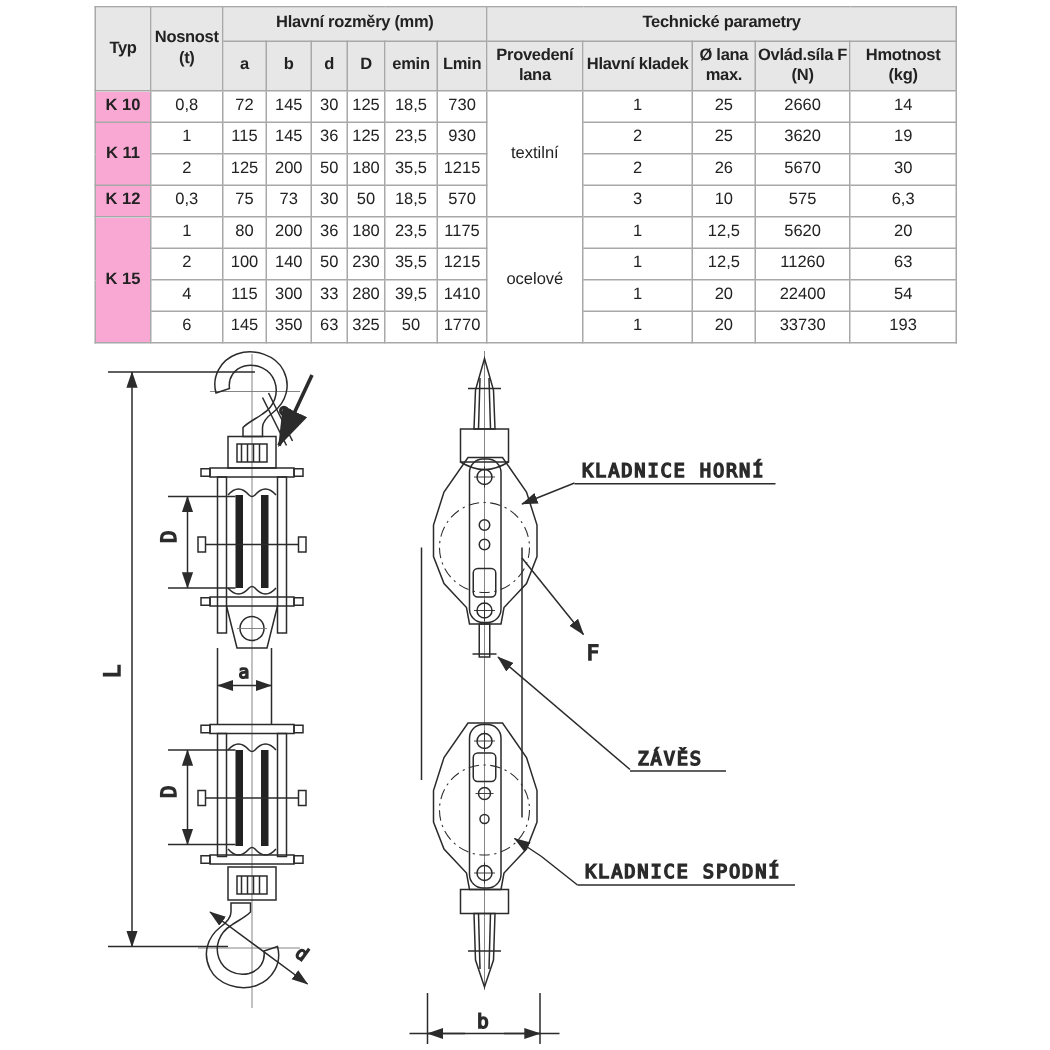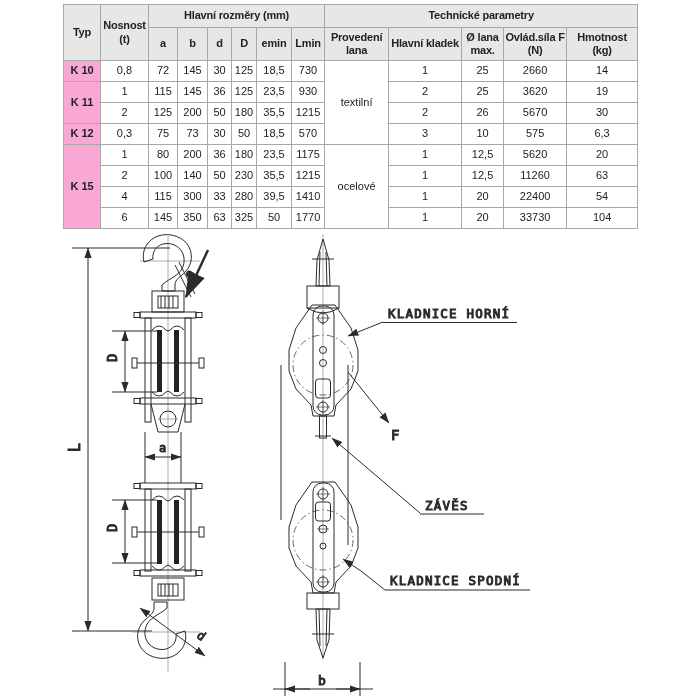--- a/index.html
+++ b/index.html
@@ -194,21 +194,21 @@
         <td>6</td>
         <td>145</td>
         <td>350</td>
         <td>63</td>
         <td>325</td>
         <td>50</td>
         <td>1770</td>
         <td>1</td>
         <td>20</td>
         <td>33730</td>
-        <td>104</td>
+        <td>193</td>
       </tr>
     </tbody>
 </table>
 
 <svg id="drawing" width="620" height="470" viewBox="40 230 620 470" stroke="#2b2b2b" fill="none" stroke-width="1">
   <defs>
     <marker id="arr" viewBox="0 0 10 10" refX="9.5" refY="5" markerWidth="11" markerHeight="11" orient="auto-start-reverse">
       <path d="M0,1.6 L10,5 L0,8.4 Z" fill="#2b2b2b" stroke="none"></path>
     </marker>
   </defs>

